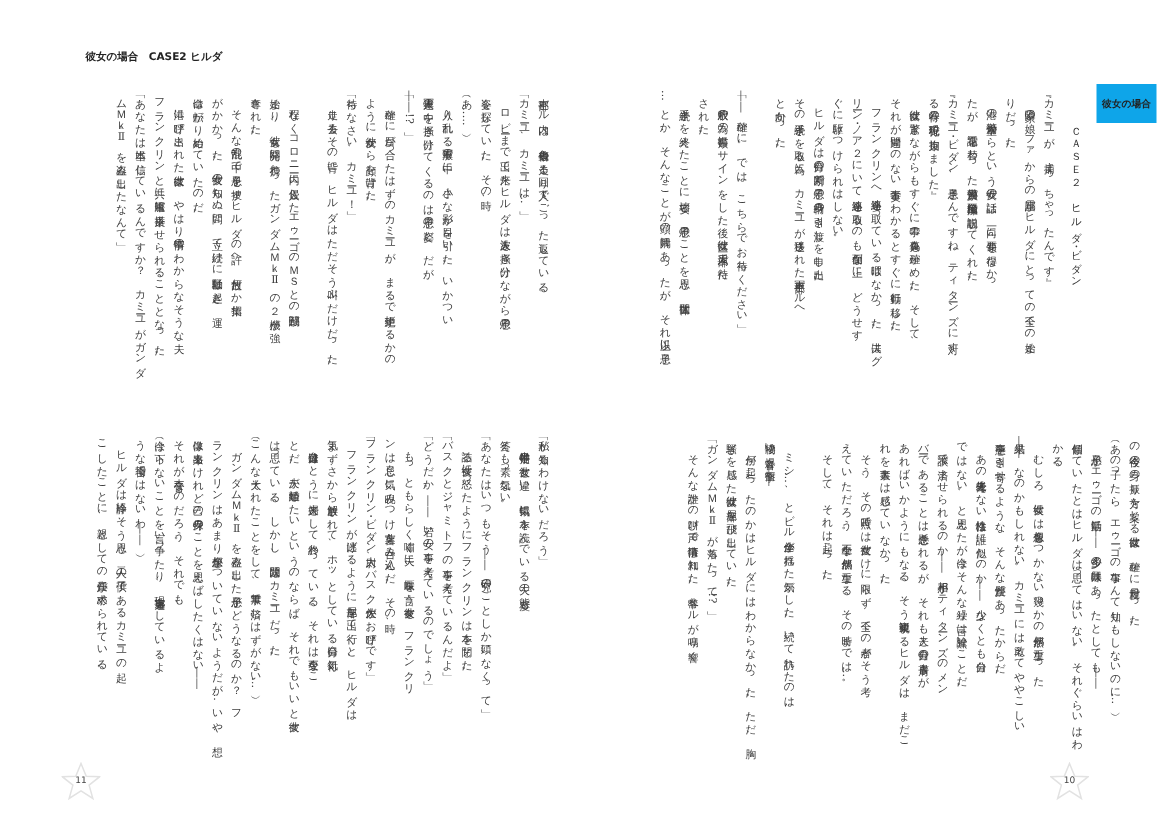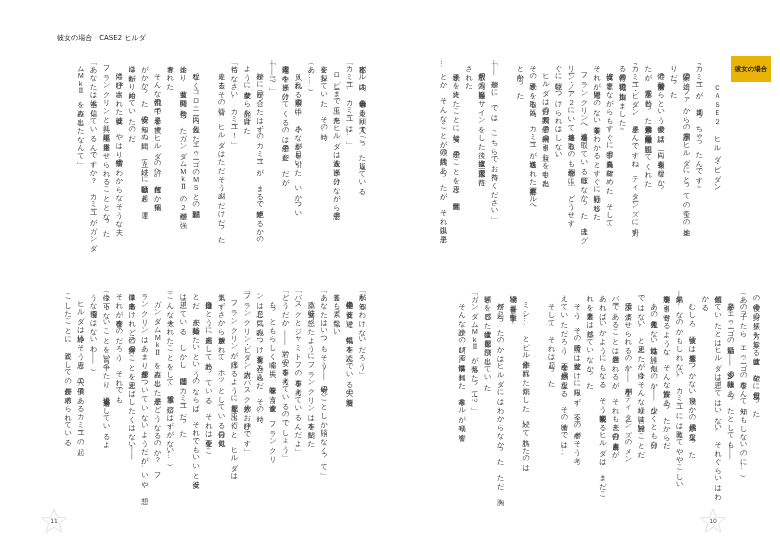--- a/index.html
+++ b/index.html
@@ -3,24 +3,24 @@
 <meta charset="utf-8">
 <style>
   html, body { margin: 0; padding: 0; background: #ffffff; }
   body { width: 780px; height: 555px; position: relative; overflow: hidden;
          font-family: "DejaVu Serif", "Liberation Serif", serif; color: #3a3a3a; }
   .spread { position: absolute; left: 0; top: 0; width: 780px; height: 555px; }
   .page { position: absolute; top: 0; height: 555px; background: #ffffff; }
   .page-left { left: 0; width: 390px; }
   .page-right { left: 390px; width: 390px; }
   .running-head { position: absolute; font-family: "DejaVu Sans", "Liberation Sans", sans-serif;
-                  font-weight: normal; font-size: 7px; color: #222; white-space: nowrap; }
+                  font-weight: bold; font-size: 7px; color: #222; white-space: nowrap; }
   .page-left .running-head { left: 57px; top: 33px; }
   .chapter-tab { position: absolute; left: 341px; top: 56px; width: 40px; height: 26px;
-                 background: #eab308; display: flex; align-items: center; justify-content: center;
+                 background: #0ea5e9; display: flex; align-items: center; justify-content: center;
                  font-family: "DejaVu Sans", "Liberation Sans", sans-serif; font-weight: bold;
                  font-size: 6.5px; color: #222; }
   .case-title { position: absolute; left: 322px; top: 80px; writing-mode: vertical-rl;
                 font-size: 7px; letter-spacing: 1.5px; color: #333; white-space: nowrap; }
   .text-block { position: absolute; writing-mode: vertical-rl; font-size: 7.2px;
                 line-height: 12.8px; letter-spacing: 0.35px; color: #3c3c3c; }
   .text-block p { margin: 0; white-space: nowrap; }
   .text-block p.blank { width: 12.8px; }
   .page-left .block-top { right: 22px; top: 60px; height: 210px; }
   .page-left .block-bottom { right: 22px; top: 288px; height: 215px; }

